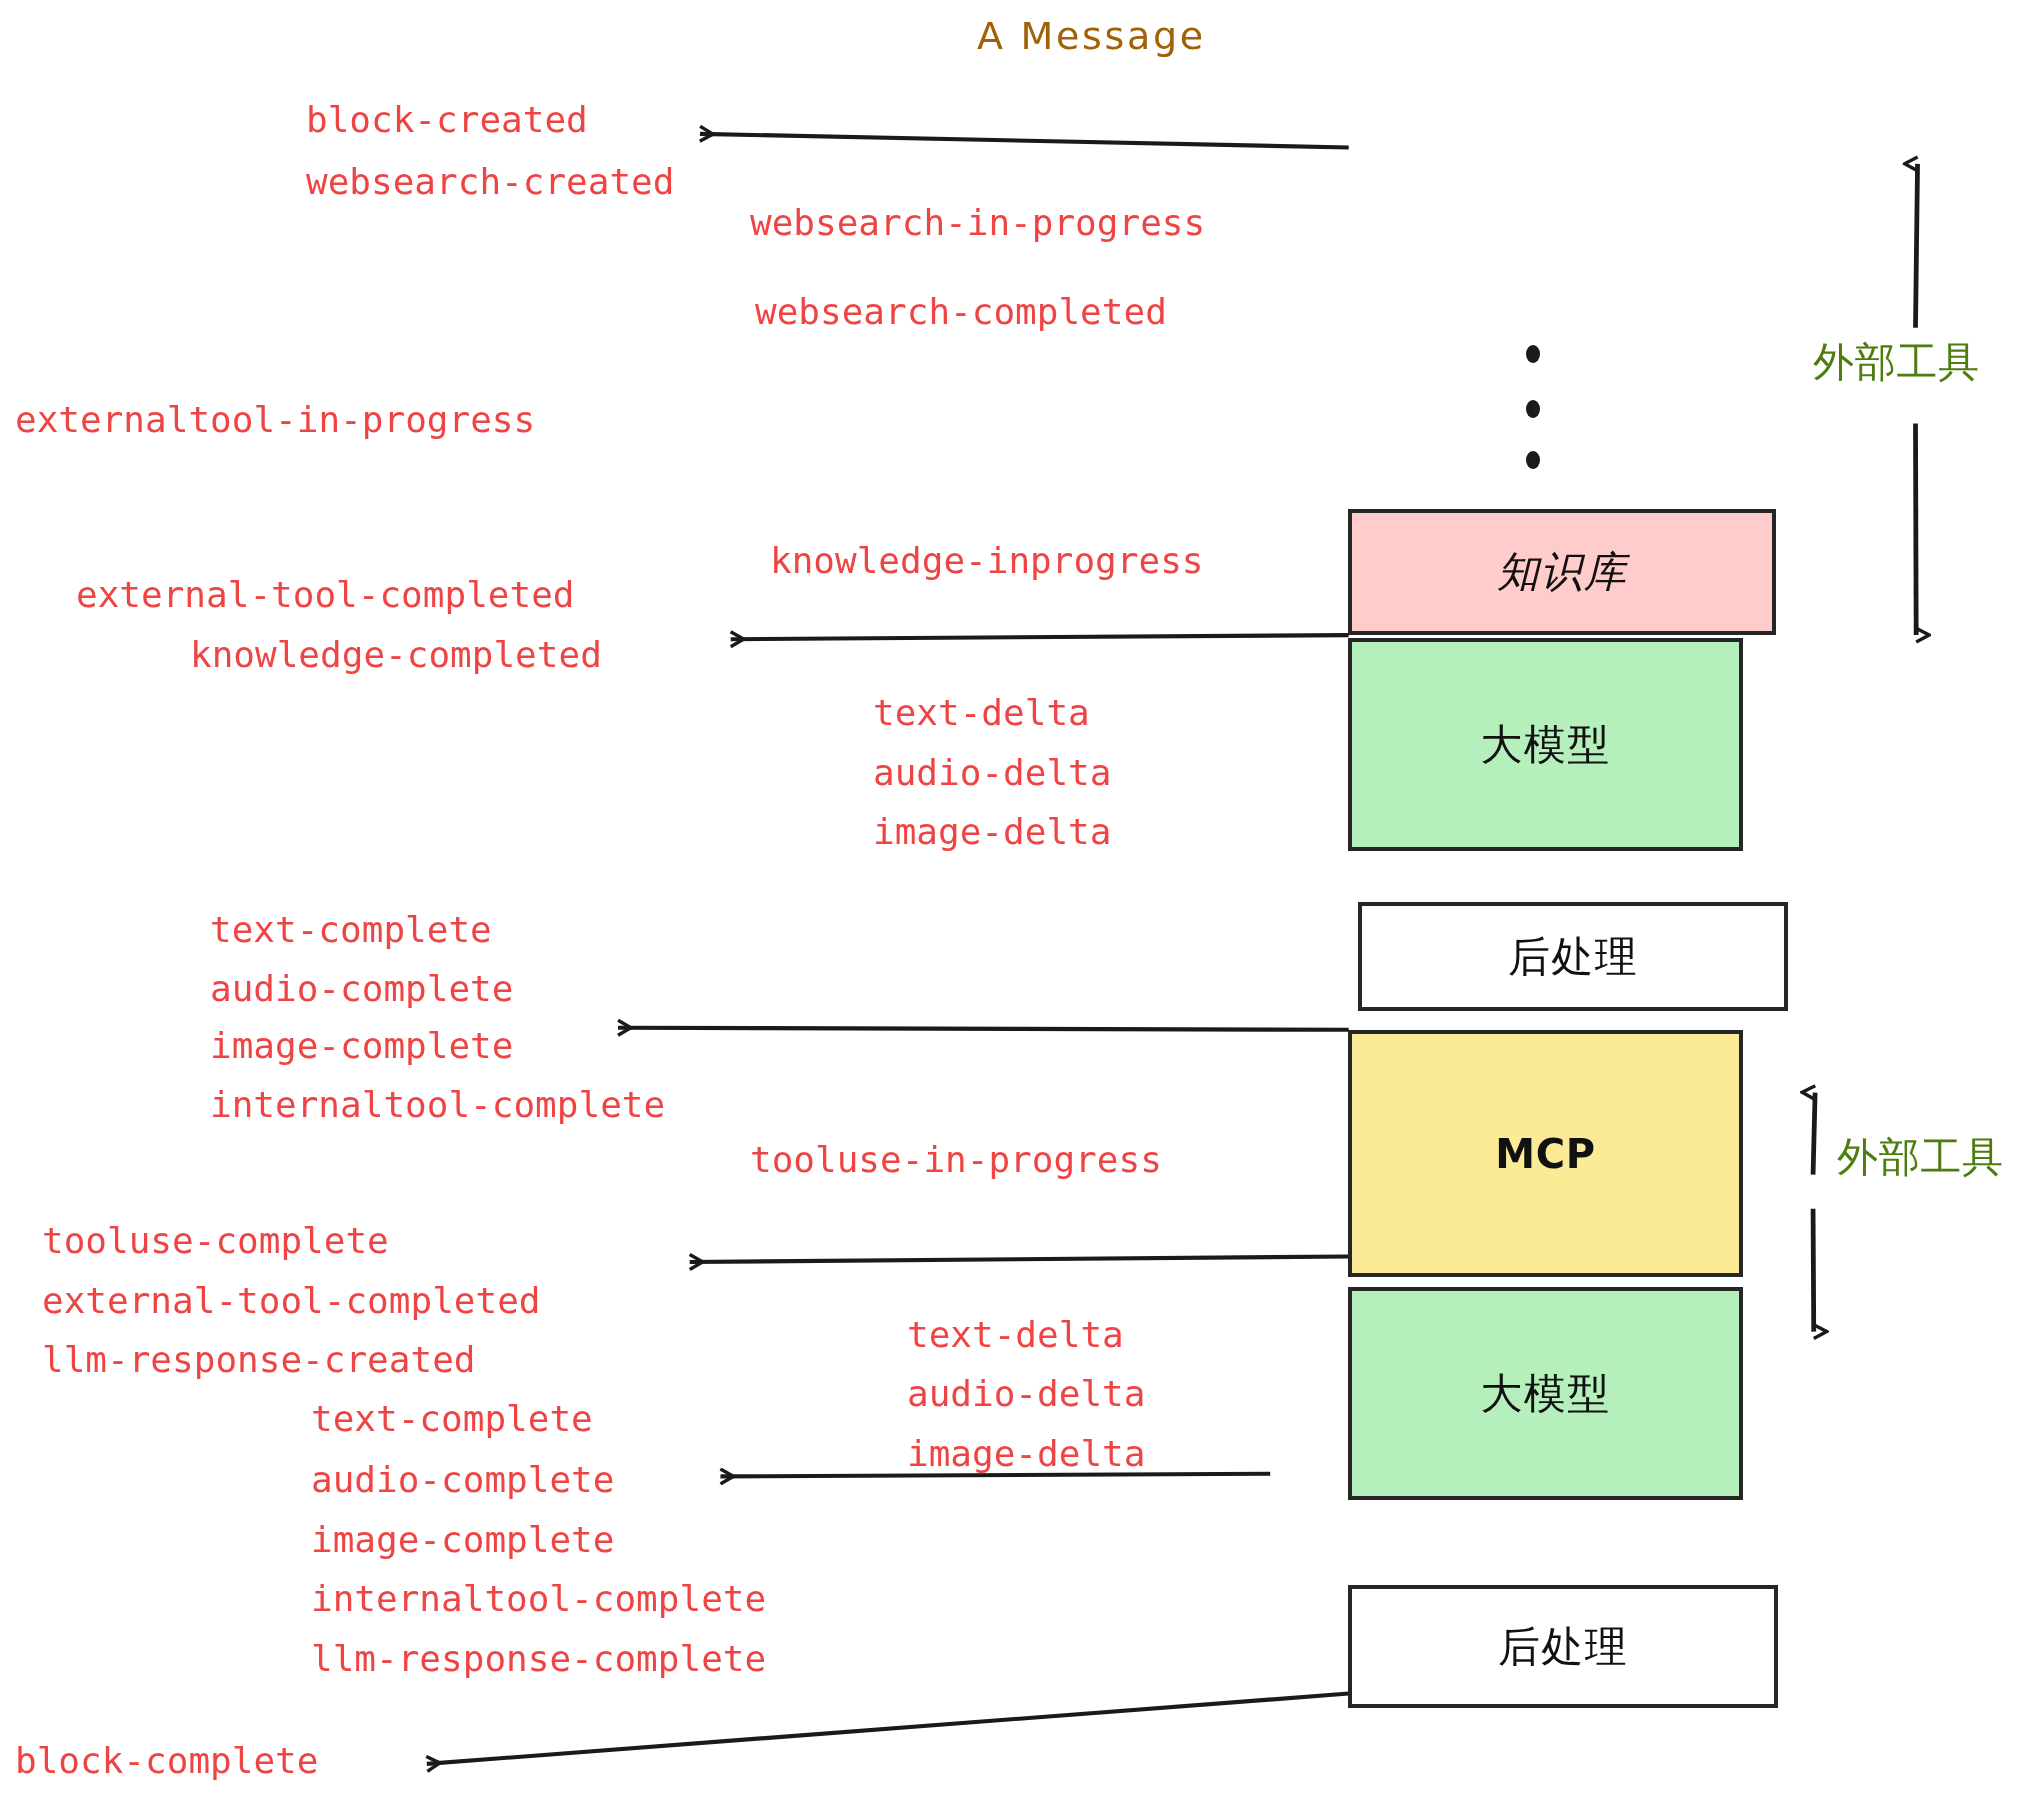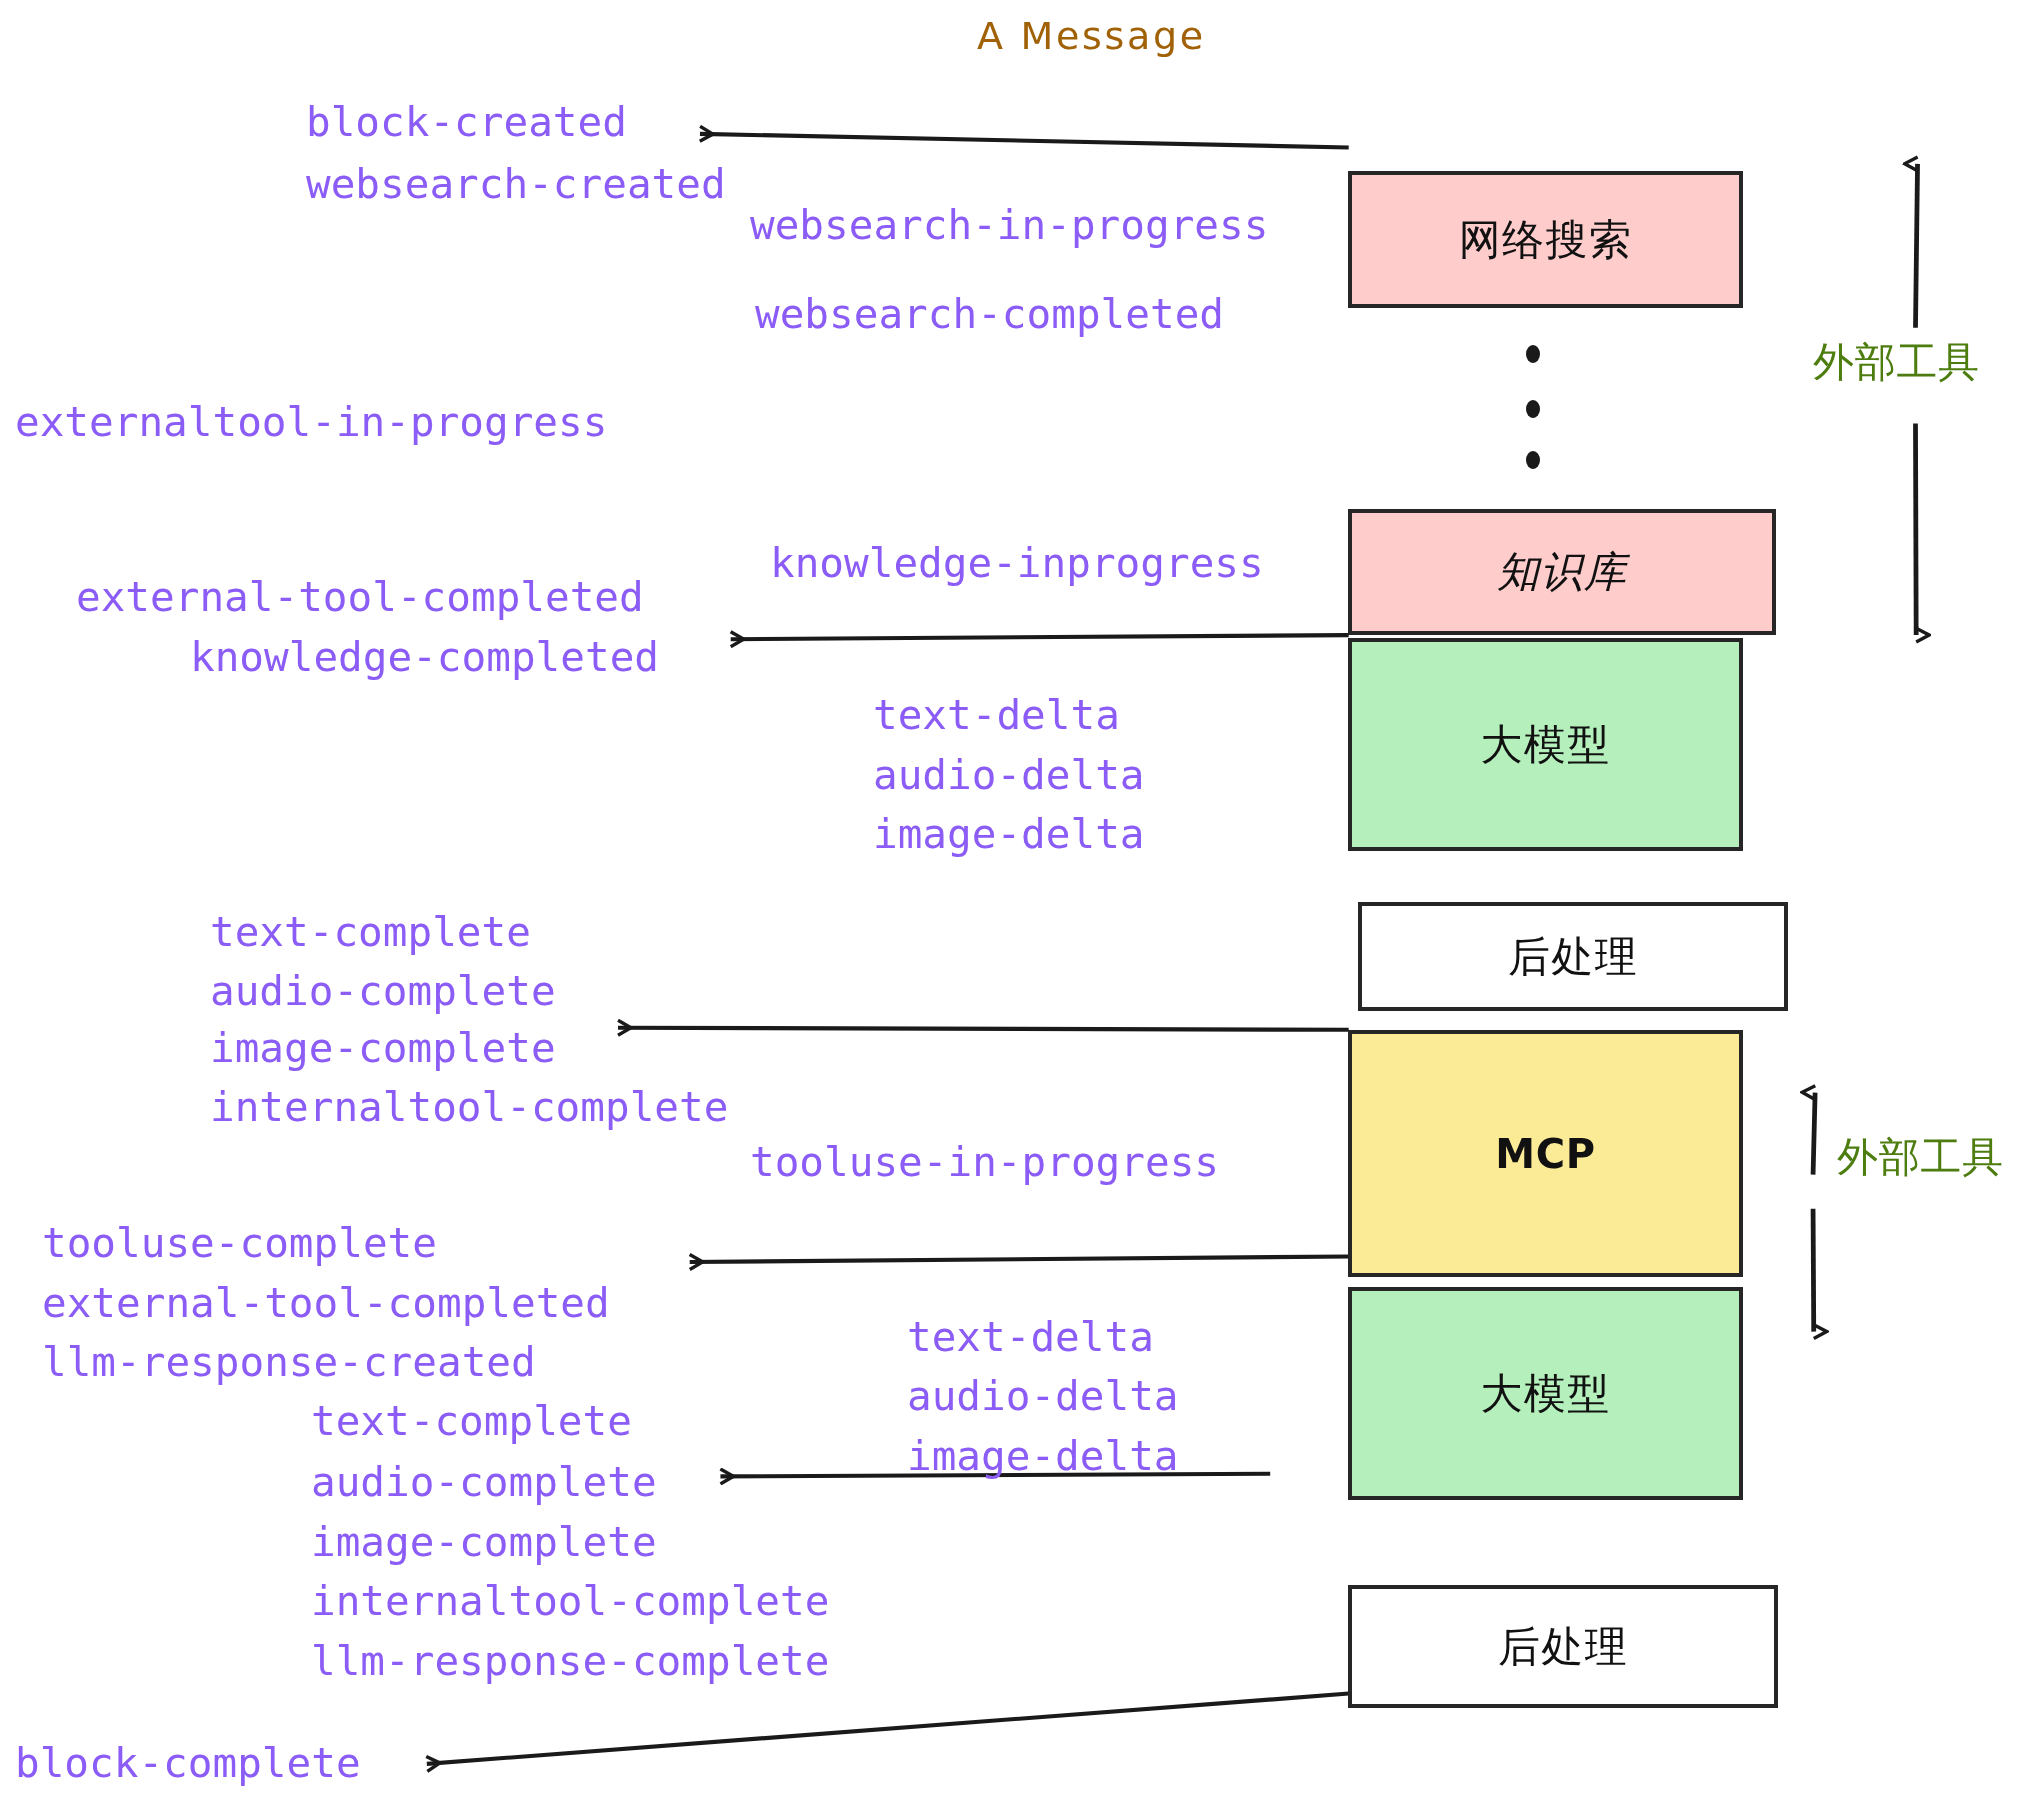--- a/index.html
+++ b/index.html
@@ -20,23 +20,23 @@
     left: 0;
     top: 0;
     width: 2035px;
     height: 1796px;
     pointer-events: none;
   }
   
   .evt {
     position: absolute;
     font-family: "DejaVu Sans Mono", "Liberation Mono", monospace;
-    font-size: 41px;
+    font-size: 36px;
     letter-spacing: 0px;
-    color: #8b5cf6;
+    color: #ef4444;
     white-space: nowrap;
     line-height: 1;
   }
   
   .title {
     position: absolute;
     font-family: "DejaVu Sans", "Liberation Sans", sans-serif;
     font-size: 38px;
     color: #a16207;
     white-space: nowrap;
@@ -114,23 +114,20 @@
 
     <path d="M2805,480 L2808,240" fill="none" stroke="#1a1a1a" stroke-width="7" marker-end="url(#ah-up)"></path>
     <path d="M2805,620 L2806,930" fill="none" stroke="#1a1a1a" stroke-width="7" marker-end="url(#ah-down)"></path>
 
     <path d="M2655,1720 L2658,1600" fill="none" stroke="#1a1a1a" stroke-width="7" marker-end="url(#ah-up)"></path>
     <path d="M2655,1770 L2656,1950" fill="none" stroke="#1a1a1a" stroke-width="7" marker-end="url(#ah-down)"></path>
   </svg>
 
   <div class="title" style="left:977px; top:13.7px;">A Message</div>
 
-  <div class="box" style="left:1348px; top:171px; width:395px; height:137px; background:#FFCCCC;">
-    <span class="boxlabel">网络搜索</span>
-  </div>
 
   <div class="box" style="left:1348px; top:509px; width:428px; height:126px; background:#FFCCCC;font-style:italic;">
     <span class="boxlabel">知识库</span>
   </div>
 
   <div class="box" style="left:1348px; top:638px; width:395px; height:213px; background:#B5F0BC;">
     <span class="boxlabel">大模型</span>
   </div>
 
   <div class="box" style="left:1358px; top:902px; width:430px; height:109px; background:#FFFFFF; border-width:4.1px;">

